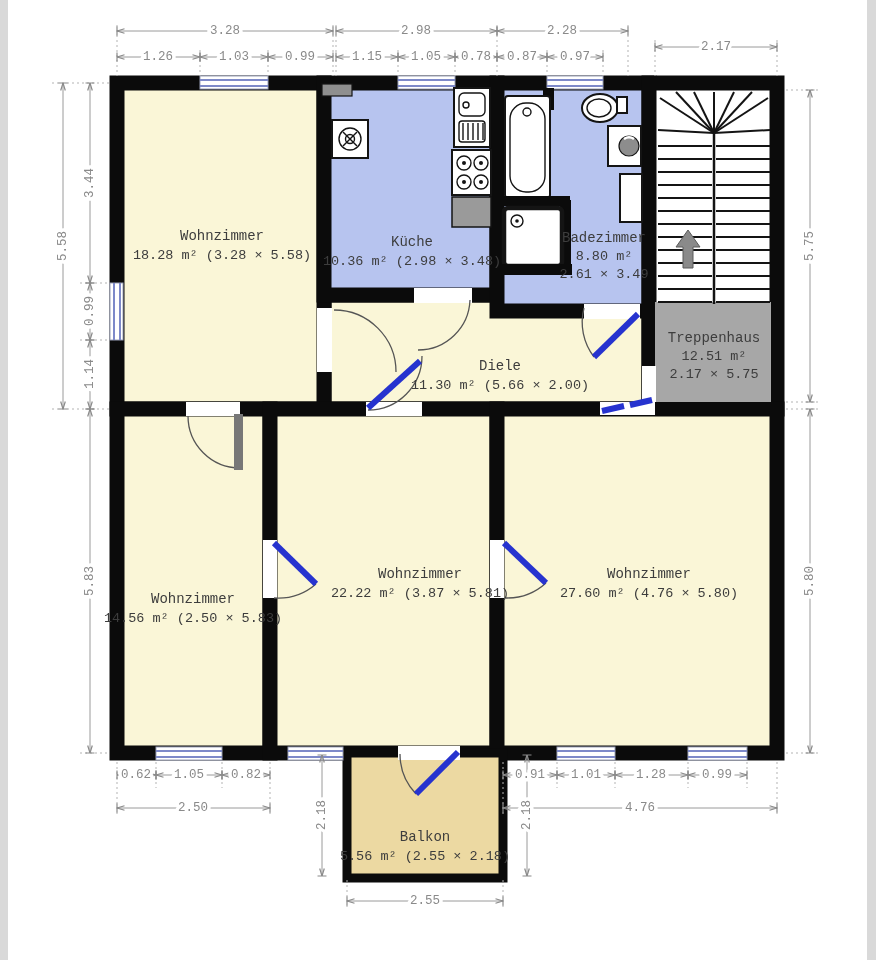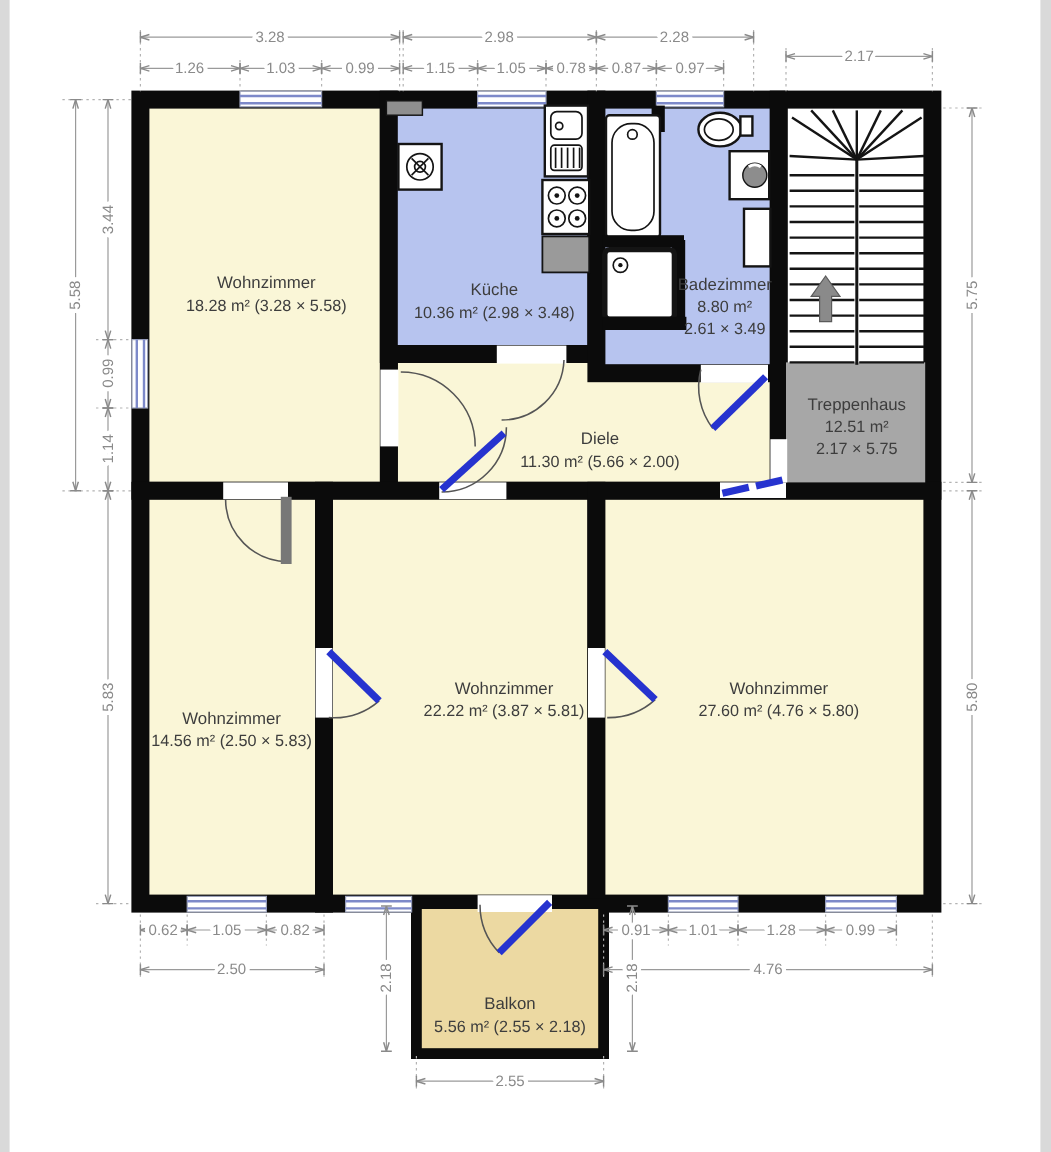--- a/index.html
+++ b/index.html
@@ -1,16 +1,16 @@
 <!DOCTYPE html>
 <html><head>
 <meta charset="utf-8">
 <style>
   html,body{margin:0;padding:0;background:#ffffff;}
-  .page{position:relative;width:876px;height:960px;background:#fff;font-family:Liberation Sans, sans-serif;}
+  .page{position:relative;width:876px;height:960px;background:#fff;font-family:Liberation Mono, monospace;}
   .room{stroke:#0b0b0b;stroke-width:15;stroke-linejoin:miter;}
   .balc{stroke:#0b0b0b;stroke-width:9;}
   .gap{fill:#ffffff;stroke:none;}
   .dimline{stroke:#9a9a9a;stroke-width:1;fill:none;}
   .ext{stroke:#b3b3b3;stroke-width:1;stroke-dasharray:2 3;fill:none;}
   .dimtxt{font-size:12.5px;fill:#8a8a8a;text-anchor:middle;dominant-baseline:central;
           paint-order:stroke;stroke:#ffffff;stroke-width:7px;stroke-linejoin:round;}
   .rname{font-size:14px;fill:#3d3d3d;text-anchor:middle;}
   .rinfo{font-size:13.5px;fill:#3d3d3d;text-anchor:middle;}
   .fix{fill:#ffffff;stroke:#141414;stroke-width:2;}

